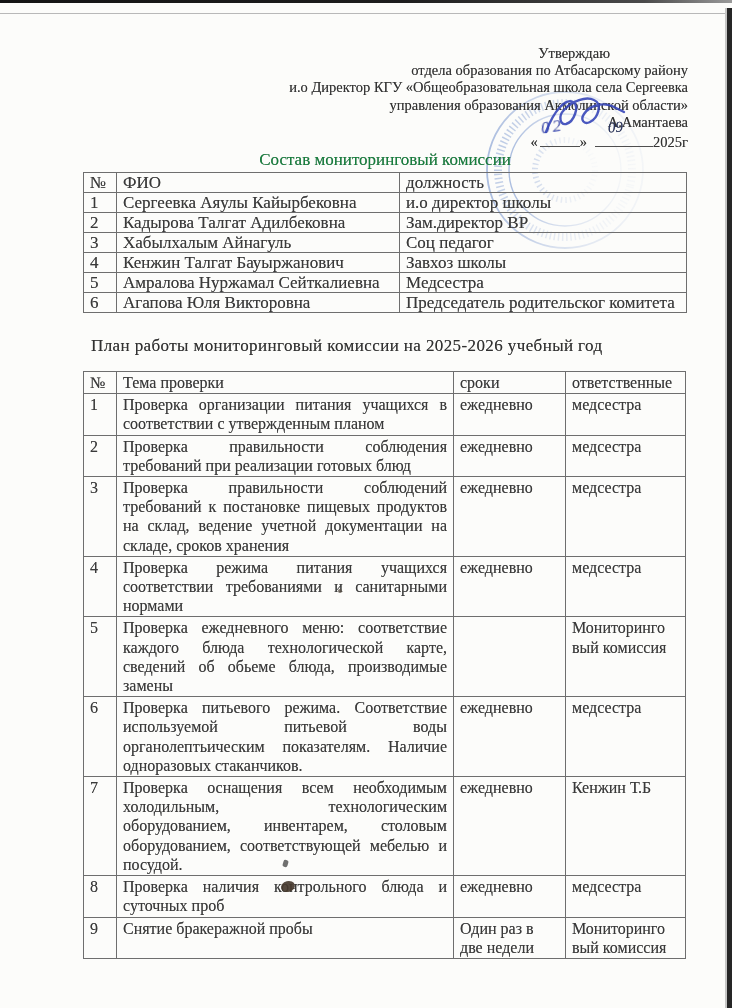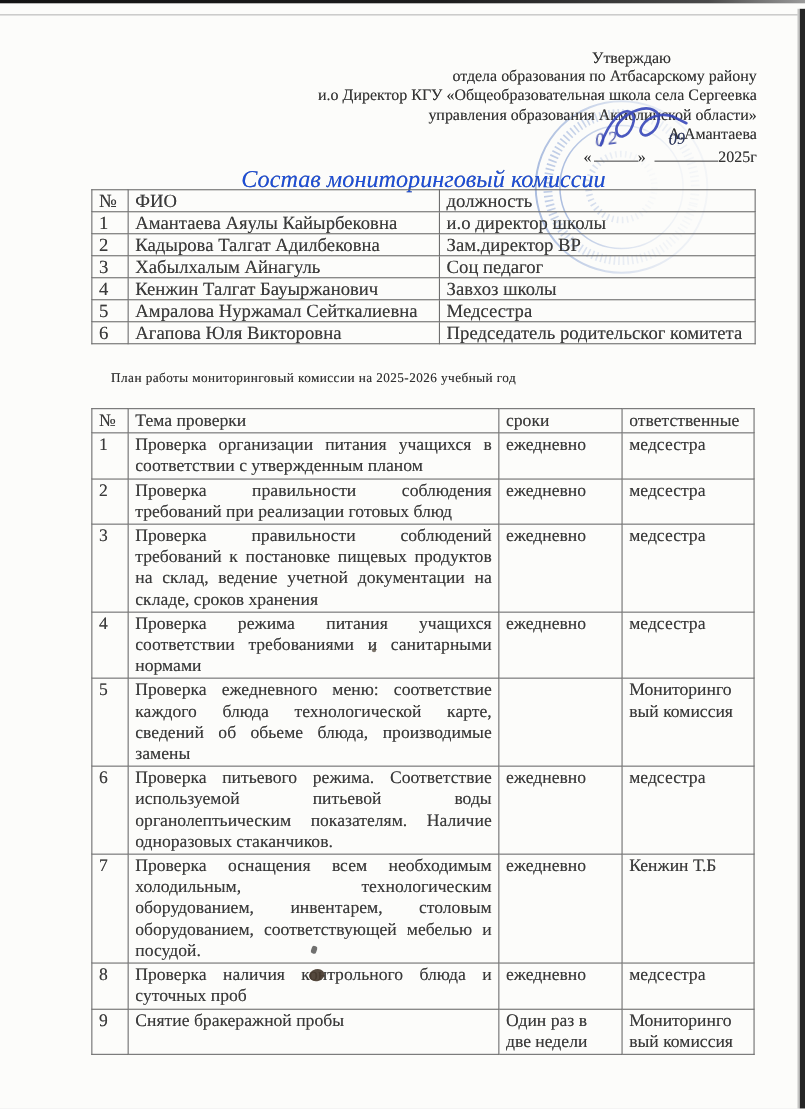--- a/index.html
+++ b/index.html
@@ -31,22 +31,22 @@
   .signer{margin-top:0px;text-align:right;}
   .date-line{margin-top:2px;white-space:nowrap;}
   .blank{display:inline-block;border-bottom:1px solid #4f4f4f;height:13px;position:relative;vertical-align:baseline;}
   .b1{width:40px;margin-left:2px;}
   .b2{width:58px;margin-left:8px;}
   .year{}
   .hand{position:absolute;color:#2c3cb0;font-style:italic;white-space:nowrap;}
   .hand.day{left:1px;top:-15px;font-size:17px;letter-spacing:3px;transform:rotate(-8deg);opacity:.85;filter:blur(.3px);}
   .hand.month{left:13px;top:-14px;font-size:15px;transform:rotate(-4deg);color:#2a3560;}
   
-  .title1{position:absolute;top:150px;left:40px;width:690px;text-align:center;font-size:22px;color:#1d4ed8;z-index:1;font-style:italic;}
-  .title2{position:absolute;top:336px;left:101px;font-size:12px;letter-spacing:.4px;color:#313131;z-index:1;}
+  .title1{position:absolute;top:150px;left:40px;width:690px;text-align:center;font-size:17px;color:#15803d;z-index:1;}
+  .title2{position:absolute;top:336px;left:91px;font-size:17px;letter-spacing:.4px;color:#313131;z-index:1;}
   
   table{border-collapse:collapse;table-layout:fixed;z-index:1;background:transparent;}
   td{border:1px solid #6e6e6e;overflow:hidden;}
   .t1{position:absolute;left:83px;top:172px;width:603px;font-size:17px;}
   .t1 td{padding:0 6px;line-height:19px;white-space:nowrap;color:#3a3a3a;}
   .t1 tr{height:20px;}
   .t2{position:absolute;left:83px;top:371px;width:602px;font-size:16px;}
   .t2 td{padding:1px 6px;vertical-align:top;line-height:19.2px;color:#3a3a3a;}
   .t2 .topic{text-align:justify;margin-top:40px;}
   .t2 tr:nth-child(1){height:20px;}
@@ -110,21 +110,21 @@
         <col style="width:287px">
       </colgroup>
     <tbody>
         <tr>
       <td>№</td>
       <td>ФИО</td>
       <td>должность</td>
     </tr>
     <tr>
       <td>1</td>
-      <td>Амантаева Аяулы Кайырбековна</td>
+      <td>Сергеевка Аяулы Кайырбековна</td>
       <td>и.о директор  школы</td>
     </tr>
     <tr>
       <td>2</td>
       <td>Кадырова Талгат Адилбековна</td>
       <td>Зам.директор ВР</td>
     </tr>
     <tr>
       <td>3</td>
       <td>Хабылхалым Айнагуль</td>

